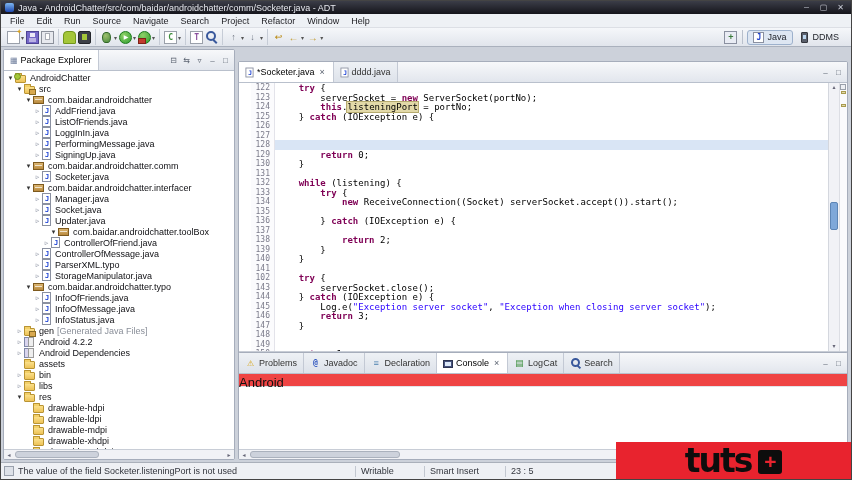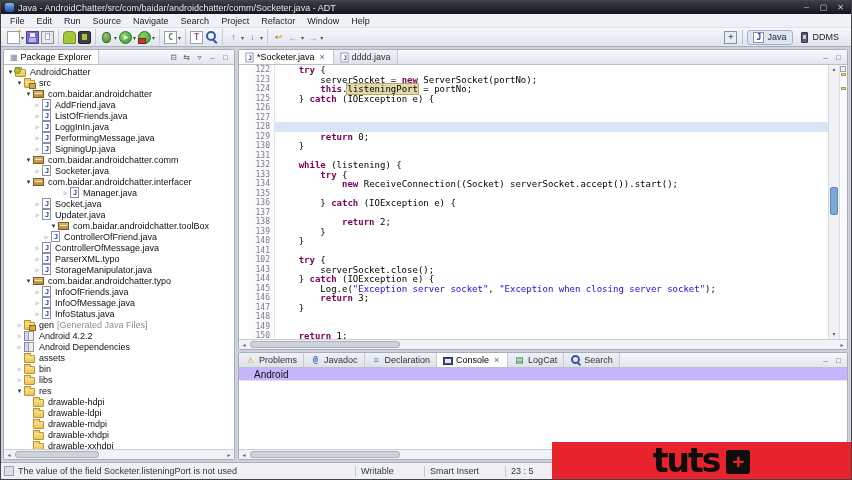--- a/index.html
+++ b/index.html
@@ -62,24 +62,24 @@
   .ic-open-perspective::before{content:"+";color:#3a7a3a;font:bold 9px "Liberation Sans",sans-serif;}
   .pic-java-perspective{width:11px;height:11px;background:#fff;border:1px solid #8a90a0;display:flex;align-items:center;justify-content:center;flex:none;}
   .pic-java-perspective::before{content:"J";color:#2244cc;font:bold 8px "DejaVu Sans Mono",monospace;}
   .pic-ddms-perspective{width:7px;height:11px;background:#5a5f6b;border:1px solid #33363e;border-radius:1px;margin:0 2px;position:relative;flex:none;}
   .pic-ddms-perspective::before{content:"";position:absolute;top:2px;bottom:3px;left:1px;right:1px;background:#bcd6ef;}
 
   
   .workbench{position:absolute;top:46px;left:0;right:0;bottom:17px;background:#ccd1da;}
   .view{position:absolute;background:#fff;border:1px solid #a6adbb;border-radius:2px;display:flex;flex-direction:column;overflow:hidden;}
   #package-explorer{left:2px;top:2px;width:232px;bottom:2px;}
-  #editor-area{left:237px;top:2px;right:3px;height:301px;}
+  #editor-area{left:237px;top:14px;right:3px;height:301px;}
   #bottom-panel{left:237px;top:305px;right:3px;bottom:2px;}
 
-  .view-tabbar{height:15px;background:linear-gradient(#f7f8fa,#e2e6ed);border-bottom:1px solid #b9c0cc;display:flex;align-items:center;flex:none;}
+  .view-tabbar{height:21px;background:linear-gradient(#f7f8fa,#e2e6ed);border-bottom:1px solid #b9c0cc;display:flex;align-items:center;flex:none;}
   .view-tab{display:flex;align-items:center;gap:3px;font-size:9px;height:100%;padding:0 6px;background:#fff;border-right:1px solid #c3c9d4;color:#000;}
   .vt-ic::before{content:"▦";color:#6a7a9a;font-size:8px;}
   .view-tab-icons{margin-left:auto;display:flex;align-items:center;gap:2px;padding-right:3px;}
   .vi{width:11px;text-align:center;font-size:8px;color:#5a6270;}
   .vi-collapse-all::before{content:"⊟";}
   .vi-link-with-editor::before{content:"⇆";}
   .vi-view-menu::before{content:"▿";}
   .vi-minimize::before{content:"–";}
   .vi-maximize::before{content:"□";}
 
@@ -141,35 +141,35 @@
   
   .bt-ic{width:11px;height:11px;position:relative;display:flex;align-items:center;justify-content:center;flex:none;}
   .bt-problems::before{content:"⚠";color:#d7a518;font-size:8px;}
   .bt-javadoc::before{content:"@";color:#2a52be;font:bold 8px "DejaVu Sans Mono",monospace;}
   .bt-declaration::before{content:"≡";color:#4a7fae;font-size:9px;}
   .bt-console{width:10px;height:8px;background:#46527e;border:1px solid #2c3450;margin-top:1px;}
   .bt-console::before{content:"";position:absolute;top:1px;left:1px;right:1px;bottom:1px;background:#dce8f8;}
   .bt-logcat::before{content:"▤";color:#3c8f3c;font-size:9px;}
   .bt-search::before{content:"";width:5px;height:5px;border:2px solid #39589c;border-radius:50%;position:absolute;top:0;left:1px;}
   .bt-search::after{content:"";width:2px;height:4px;background:#39589c;position:absolute;bottom:0;right:1px;transform:rotate(-45deg);}
-  .console-title{height:13px;flex:none;font-size:10px;color:#111;padding:1px 15px;background:#c4b5fd;border-bottom:1px solid #e2e4e9;}
+  .console-title{height:13px;flex:none;font-size:13px;color:#111;padding:1px 0;background:#ef4444;border-bottom:1px solid #e2e4e9;}
   .console-body{flex:1;background:#fff;}
 
   
   .statusbar{position:absolute;left:0;right:0;bottom:0;height:17px;background:#eef0f4;border-top:1px solid #aab0ba;display:flex;align-items:center;font-size:9px;color:#33363e;}
   .sb-icon{width:10px;height:10px;border:1px solid #99a0ac;background:#dde1e8;margin:0 4px 0 3px;flex:none;}
   .sb-msg{width:332px;white-space:nowrap;overflow:hidden;}
   .sb-sep{width:1px;height:11px;background:#c2c7d0;margin:0 5px;flex:none;}
   .sb-cell{white-space:nowrap;}
   .sb-cell.w1{width:58px;}
   .sb-cell.w2{width:70px;}
   .sb-cell.w3{width:46px;}
 
   
-  .tuts{position:absolute;right:0;bottom:0;width:299px;height:37px;background:var(--banner-red,#e8232e);display:flex;align-items:center;justify-content:center;gap:7px;z-index:10;}
+  .tuts{position:absolute;right:0;bottom:0;width:235px;height:37px;background:var(--banner-red,#e8232e);display:flex;align-items:center;justify-content:center;gap:7px;z-index:10;}
   .tuts-text{font-family:"DejaVu Sans",sans-serif;font-weight:bold;font-size:33px;line-height:1;color:#0d0d0d;letter-spacing:-2px;}
   .tuts-plus{width:24px;height:24px;background:#0d0d0d;color:var(--banner-red,#e8232e);font-size:21px;font-weight:bold;display:flex;align-items:center;justify-content:center;border-radius:3px;margin-top:3px;}
 </style>
 </head>
 <body>
 
 <div id="window">
 
   <div class="titlebar">
     <span class="app-icon"></span>
@@ -350,21 +350,21 @@
           <div class="tree-item" style="padding-left: 29px;">
             <span class="tw closed"></span>
             <span class="ti ti-jfile"></span>
             <span class="tree-label">Socketer.java</span>
           </div>
           <div class="tree-item" style="padding-left: 20px;">
             <span class="tw open"></span>
             <span class="ti ti-package"></span>
             <span class="tree-label">com.baidar.androidchatter.interfacer</span>
           </div>
-          <div class="tree-item" style="padding-left: 29px; margin-left: 28px;">
+          <div class="tree-item" style="padding-left: 29px;">
             <span class="tw closed"></span>
             <span class="ti ti-jfile"></span>
             <span class="tree-label">Manager.java</span>
           </div>
           <div class="tree-item" style="padding-left: 29px; text-align: center;">
             <span class="tw closed"></span>
             <span class="ti ti-jfile"></span>
             <span class="tree-label">Socket.java</span>
           </div>
           <div class="tree-item" style="padding-left: 29px;">

